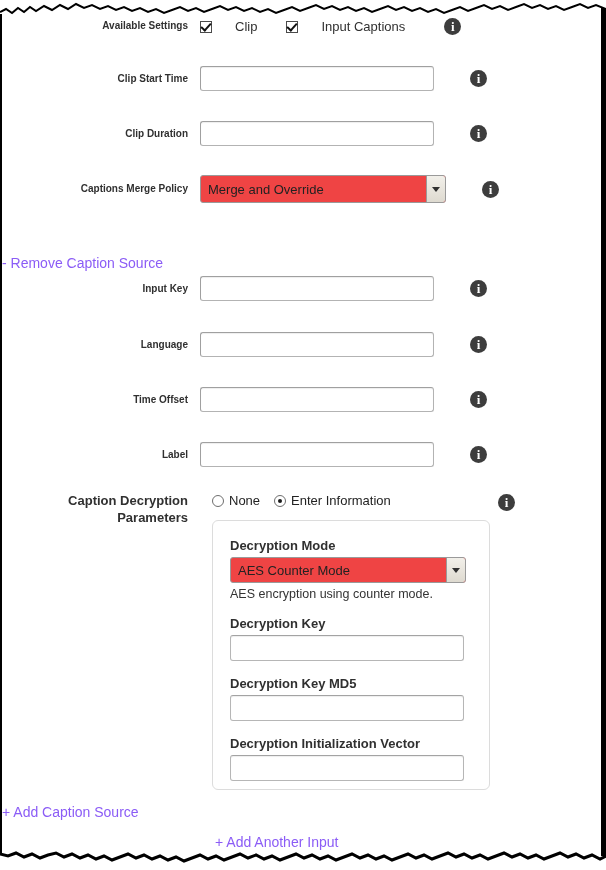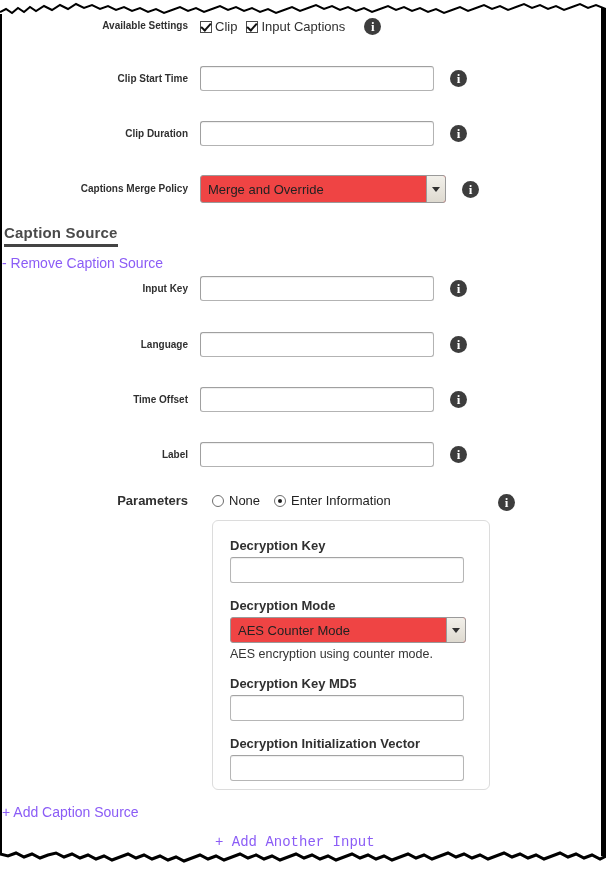--- a/index.html
+++ b/index.html
@@ -67,20 +67,21 @@
     text-align: right;
     padding-right: 12px;
     box-sizing: border-box;
     font-size: 10px;
     font-weight: bold;
     color: #303030;
     line-height: 16px;
   }
   .row-ctrl {
     flex: 0 0 auto;
+    gap: 20px;
   }
 
   .txtbox {
     width: 234px;
     height: 25px;
     box-sizing: border-box;
     border: 1px solid #b3b3b3;
     border-top-color: #a0a0a0;
     border-left-color: #a0a0a0;
     border-radius: 3px;
@@ -305,21 +306,20 @@
         <div class="selbox">
           <span class="sel-val">Merge and Override</span>
           <span class="sel-arrow">
               <i></i>
             </span>
         </div>
         <span class="info" style="margin-left:16px;">i</span>
       </div>
     </div>
 
-    <div class="section-head" style="left:4px; top:224px; width:114px;">Caption Source</div>
 
     <div class="link" style="left:2px; top:255px;">- Remove Caption Source</div>
 
     <div class="row" style="top:276px;">
       <div class="row-label" style="padding-top:5px;">Input Key</div>
       <div class="row-ctrl" style="display:flex;align-items:center;">
         <input class="txtbox" type="text" value="" style="">
         <span class="info" style="margin-left:16px;">i</span>
       </div>
     </div>
@@ -342,60 +342,61 @@
 
     <div class="row" style="top:442px;">
       <div class="row-label" style="padding-top:5px;">Label</div>
       <div class="row-ctrl" style="display:flex;align-items:center;">
         <input class="txtbox" type="text" value="" style="">
         <span class="info" style="margin-left:16px;">i</span>
       </div>
     </div>
 
     <div style="position:absolute; left:0; top:492px; width:200px; text-align:right; padding-right:12px; box-sizing:border-box;">
+      <div style="font-size:13px;font-weight:bold;color:#303030;line-height:17px;">Caption Decryption</div>
       <div style="font-size:13px;font-weight:bold;color:#303030;line-height:17px;">Parameters</div>
     </div>
 
     <div style="position:absolute; left:212px; top:493px; display:flex; align-items:center;">
       <span class="rad"></span>
       <span class="rad-label">None</span>
       <span class="rad on"></span>
       <span class="rad-label">Enter Information</span>
     </div>
     <span class="info" style="position:absolute; left:498px; top:494px;">i</span>
 
     <div class="panel" style="left:212px; top:520px; width:278px; height:270px;">
       <div style="padding:17px 0 0 17px;">
-
-        <div class="panel-group">
-          <div class="panel-field-label">Decryption Key</div>
-          <input class="panel-input" type="text" value="" style="">
-        </div>
 
         <div class="panel-group">
           <div class="panel-field-label">Decryption Mode</div>
           <div class="selbox small">
             <span class="sel-val">AES Counter Mode</span>
             <span class="sel-arrow">
                 <i></i>
               </span>
           </div>
           <div class="panel-hint">AES encryption using counter mode.</div>
         </div>
 
         <div class="panel-group">
+          <div class="panel-field-label">Decryption Key</div>
+          <input class="panel-input" type="text" value="" style="">
+        </div>
+
+        <div class="panel-group">
           <div class="panel-field-label">Decryption Key MD5</div>
           <input class="panel-input" type="text" value="" style="">
         </div>
 
         <div class="panel-group" style="margin-bottom:0;">
           <div class="panel-field-label">Decryption Initialization Vector</div>
           <input class="panel-input" type="text" value="" style="">
         </div>
 
       </div>
     </div>
 
     <div class="link" style="left:2px; top:804px;">+ Add Caption Source</div>
-    <div class="link" style="left:215px; top:834px;font-family:Liberation Mono, monospace;">+ Add Another Input</div>
+    <div class="link" style="left:215px; top:834px;">+ Add Another Input</div>
 
   </div>
 </div>
 
 </body></html>

